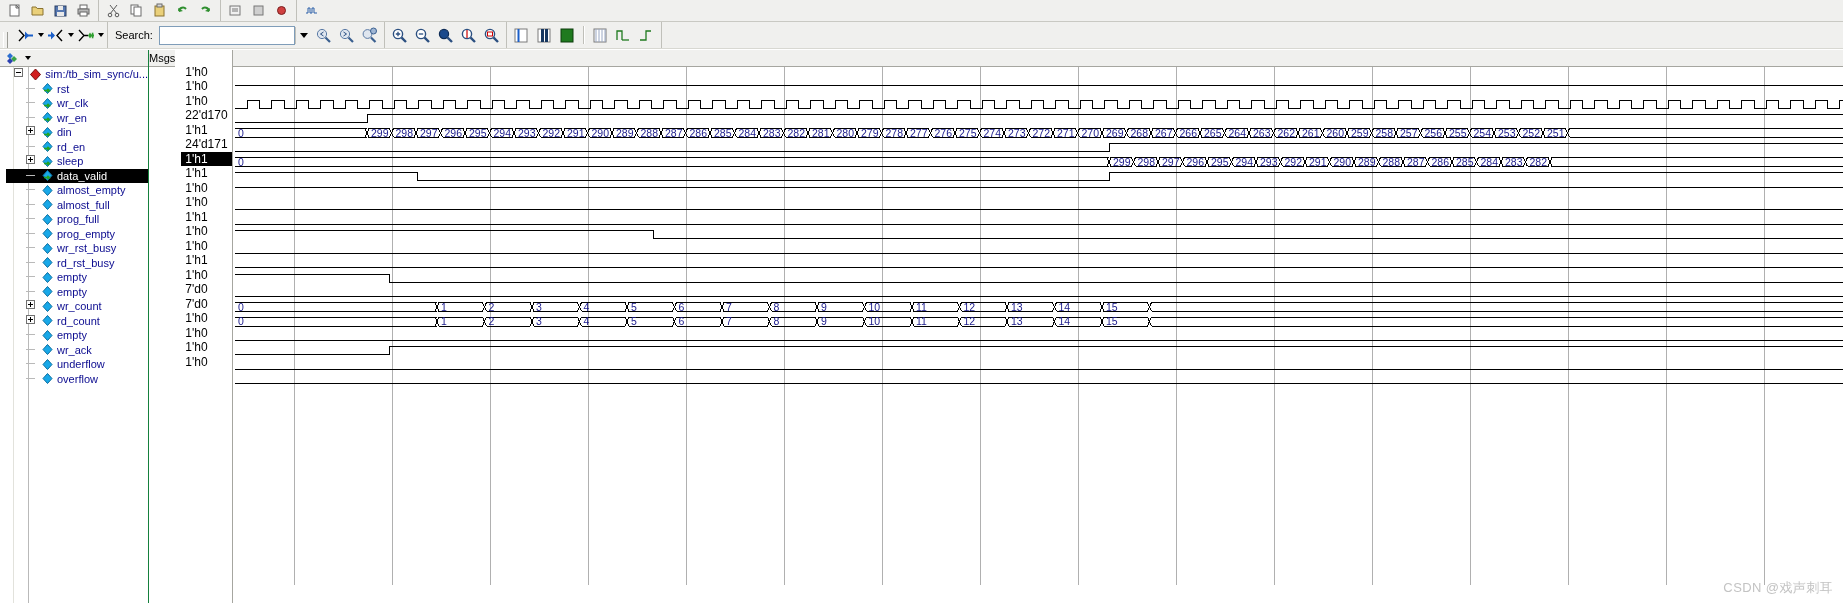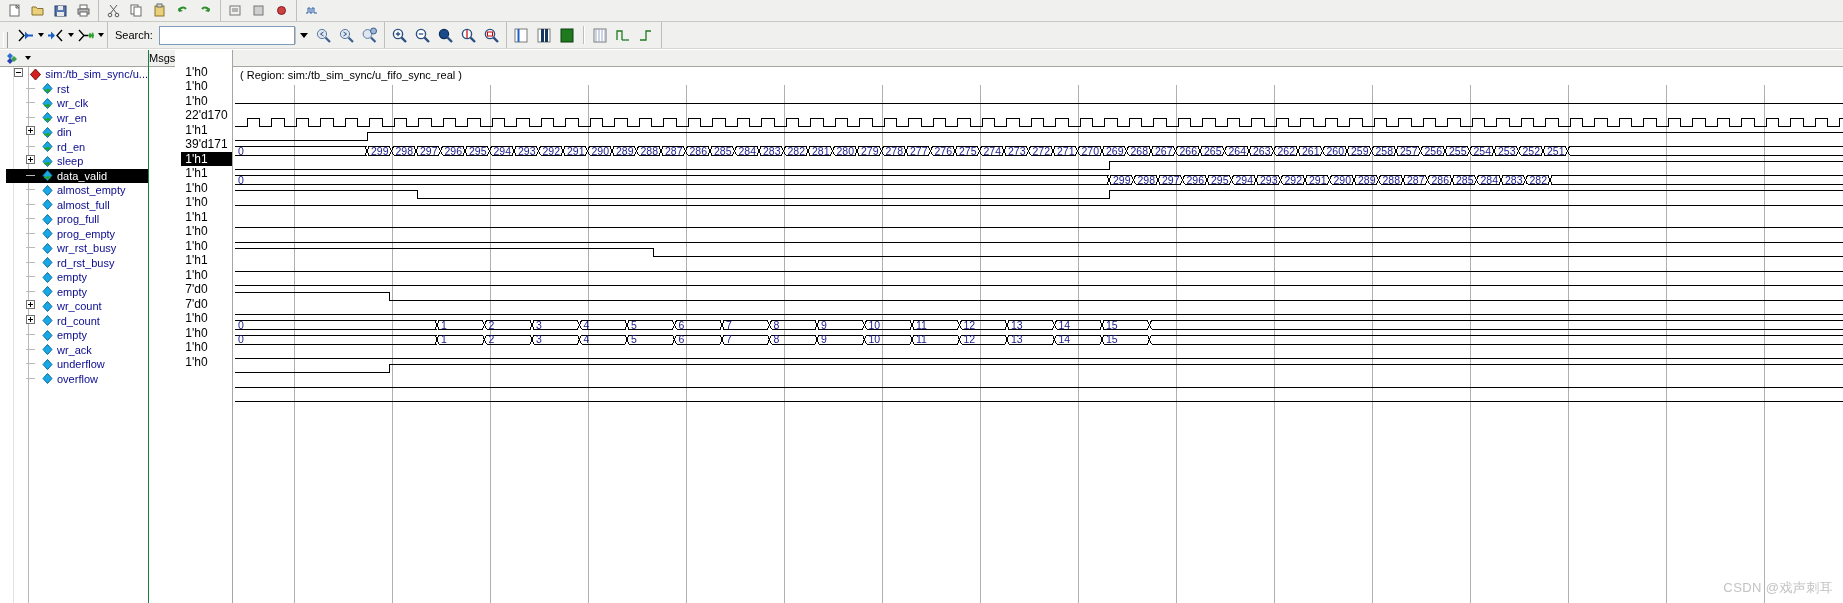--- a/index.html
+++ b/index.html
@@ -756,21 +756,21 @@
         <span>Msgs</span>
       </div>
       <div class="pane-body">
         <div class="rowlist" id="value-rows">
             <div class="val-cell"></div>
             <div class="val-cell">1'h0</div>
             <div class="val-cell">1'h0</div>
             <div class="val-cell">1'h0</div>
             <div class="val-cell">22'd170</div>
             <div class="val-cell">1'h1</div>
-            <div class="val-cell">39'd171</div>
+            <div class="val-cell">24'd171</div>
             <div class="val-cell sel">1'h1</div>
             <div class="val-cell">1'h1</div>
             <div class="val-cell">1'h0</div>
             <div class="val-cell">1'h0</div>
             <div class="val-cell">1'h1</div>
             <div class="val-cell">1'h0</div>
             <div class="val-cell">1'h0</div>
             <div class="val-cell">1'h1</div>
             <div class="val-cell">1'h0</div>
             <div class="val-cell">7'd0</div>
@@ -778,23 +778,20 @@
             <div class="val-cell">1'h0</div>
             <div class="val-cell">1'h0</div>
             <div class="val-cell">1'h0</div>
             <div class="val-cell">1'h0</div>
           </div>
       </div>
     </div>
 
     <div id="wave-pane">
       <div class="pane-header"></div>
-      <div id="region-strip">
-        <span class="rtxt">( Region: sim:/tb_sim_sync/u_fifo_sync_real )</span>
-      </div>
       <div id="wave-canvas-wrap">
         <svg id="wave-svg" width="1610" height="518">
             <line x1="61" y1="0" x2="61" y2="518" stroke="#b0b0b0" stroke-width="1" shape-rendering="crispEdges"></line>
             <line x1="159" y1="0" x2="159" y2="518" stroke="#b0b0b0" stroke-width="1" shape-rendering="crispEdges"></line>
             <line x1="257" y1="0" x2="257" y2="518" stroke="#b0b0b0" stroke-width="1" shape-rendering="crispEdges"></line>
             <line x1="355" y1="0" x2="355" y2="518" stroke="#b0b0b0" stroke-width="1" shape-rendering="crispEdges"></line>
             <line x1="453" y1="0" x2="453" y2="518" stroke="#b0b0b0" stroke-width="1" shape-rendering="crispEdges"></line>
             <line x1="551" y1="0" x2="551" y2="518" stroke="#b0b0b0" stroke-width="1" shape-rendering="crispEdges"></line>
             <line x1="649" y1="0" x2="649" y2="518" stroke="#b0b0b0" stroke-width="1" shape-rendering="crispEdges"></line>
             <line x1="747" y1="0" x2="747" y2="518" stroke="#b0b0b0" stroke-width="1" shape-rendering="crispEdges"></line>

